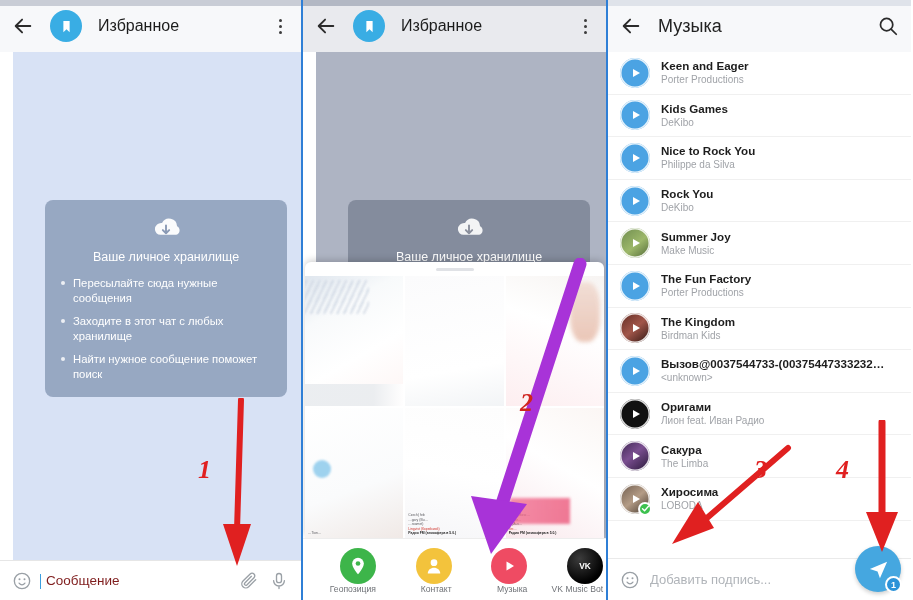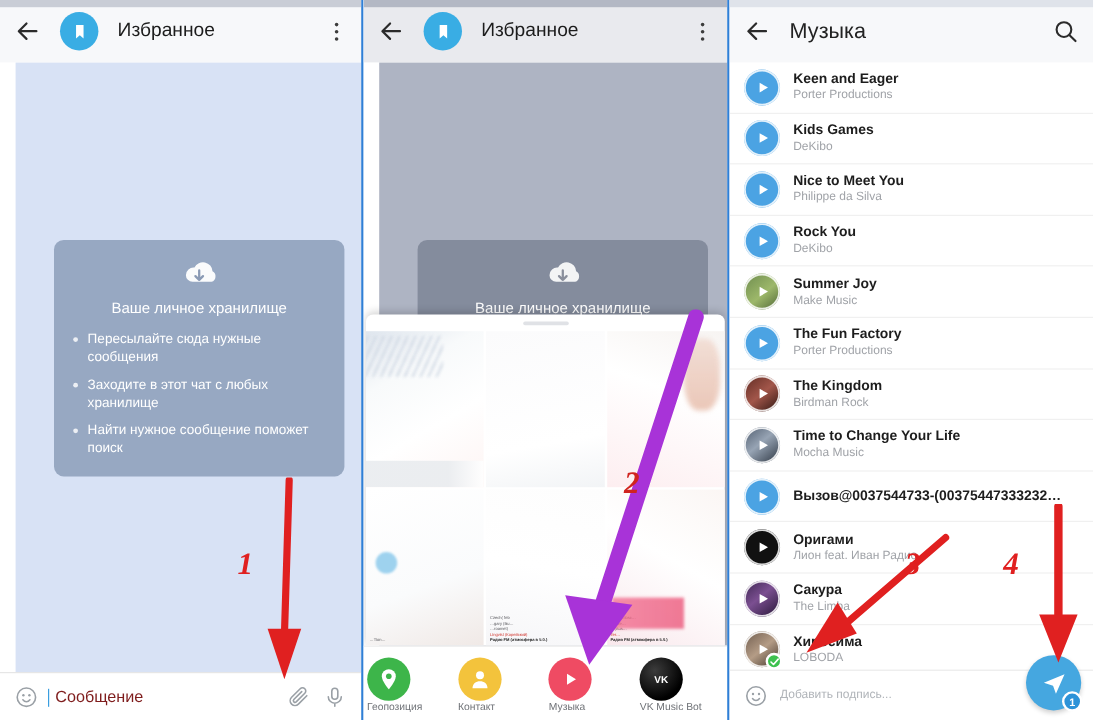--- a/index.html
+++ b/index.html
@@ -115,21 +115,21 @@
   }
   .micro .red { color: #d0342c; }
   .micro .bold { font-weight: bold; color:#1b1b1b; }
 
   
   .attachrow {
     position: absolute; bottom: 0; left: 0; right: 0; height: 62px; background: #fff;
     display: flex; align-items: center; justify-content: space-around;
     border-top: 1px solid #ededed; padding-top: 2px;
   }
-  .attach-item { display: flex; flex-direction: column; align-items: flex-start; gap: 0; width: 70px; }
+  .attach-item { display: flex; flex-direction: column; align-items: flex-end; gap: 0; width: 70px; }
   .attach-circle {
     width: 36px; height: 36px; border-radius: 50%; display:flex; align-items:center; justify-content:center;
   }
   .ac-geo { background: #3db54a; }
   .ac-contact { background: #f3c33c; }
   .ac-music { background: #ef4b63; }
   .ac-vk { background: radial-gradient(circle at 35% 30%, #3c3c3c 0%, #000 70%); }
   .attach-label { font-size: 8.6px; color: #6f7277; white-space: nowrap; }
 
   
@@ -169,21 +169,21 @@
     text-overflow: ellipsis; line-height: 13px;
   }
   .checkbadge {
     position: absolute; left: 30px; bottom: 4px; width: 14px; height: 14px; border-radius: 50%;
     background: #3dc14f; border: 2px solid #fff; display: flex; align-items: center; justify-content: center;
   }
   .captionbar {
     position: absolute; bottom: 0; left: 0; right: 0; height: 42px; background: #fff;
     display: flex; align-items: center; padding: 0 12px; gap: 10px; border-top: 1px solid #eaeaea;
   }
-  .cap-ph { font-size: 10px; color: #b0b4b9; }
+  .cap-ph { font-size: 13px; color: #b0b4b9; }
   .sendfab {
     position: absolute; right: 10px; bottom: 8px; width: 46px; height: 46px; border-radius: 50%;
     background: #45a7e0; display: flex; align-items: center; justify-content: center; z-index: 6;
     box-shadow: 0 2px 4px rgba(0,0,0,0.2);
   }
   .fabbadge {
     position: absolute; right: -1px; bottom: -1px; width: 17px; height: 17px; border-radius: 50%;
     background: #2d93d8; border: 2px solid #fff; color: #fff; font-size: 9px;
     display: flex; align-items: center; justify-content: center; font-weight: bold;
   }
@@ -421,21 +421,21 @@
           <span class="track-title" style="display:block">Kids Games</span>
           <span class="track-artist" style="display:block">DeKibo</span>
         </span>
       </div>
       <div class="track">
         <span class="track-art art-blue">
             <span class="playring"></span>
             <span class="playtri sm"></span>
           </span>
         <span class="track-meta">
-          <span class="track-title" style="display:block">Nice to Meet You</span>
+          <span class="track-title" style="display:block">Nice to Rock You</span>
           <span class="track-artist" style="display:block">Philippe da Silva</span>
         </span>
       </div>
       <div class="track">
         <span class="track-art art-blue">
             <span class="playring"></span>
             <span class="playtri sm"></span>
           </span>
         <span class="track-meta">
           <span class="track-title" style="display:block">Rock You</span>
@@ -462,40 +462,31 @@
           <span class="track-artist" style="display:block">Porter Productions</span>
         </span>
       </div>
       <div class="track">
         <span class="track-art art-img2">
             <span class="playring"></span>
             <span class="playtri sm"></span>
           </span>
         <span class="track-meta">
           <span class="track-title" style="display:block">The Kingdom</span>
-          <span class="track-artist" style="display:block">Birdman Rock</span>
-        </span>
-      </div>
-      <div class="track">
-        <span class="track-art art-img3">
-            <span class="playring"></span>
-            <span class="playtri sm"></span>
-          </span>
-        <span class="track-meta">
-          <span class="track-title" style="display:block">Time to Change Your Life</span>
-          <span class="track-artist" style="display:block">Mocha Music</span>
+          <span class="track-artist" style="display:block">Birdman Kids</span>
         </span>
       </div>
       <div class="track">
         <span class="track-art art-blue">
             <span class="playring"></span>
             <span class="playtri sm"></span>
           </span>
         <span class="track-meta">
           <span class="track-title" style="display:block">Вызов@0037544733-(00375447333232…</span>
+          <span class="track-artist" style="display:block">&lt;unknown&gt;</span>
         </span>
       </div>
       <div class="track">
         <span class="track-art art-img4">
             <span class="playring"></span>
             <span class="playtri sm"></span>
           </span>
         <span class="track-meta">
           <span class="track-title" style="display:block">Оригами</span>
           <span class="track-artist" style="display:block">Лион feat. Иван Радио</span>

